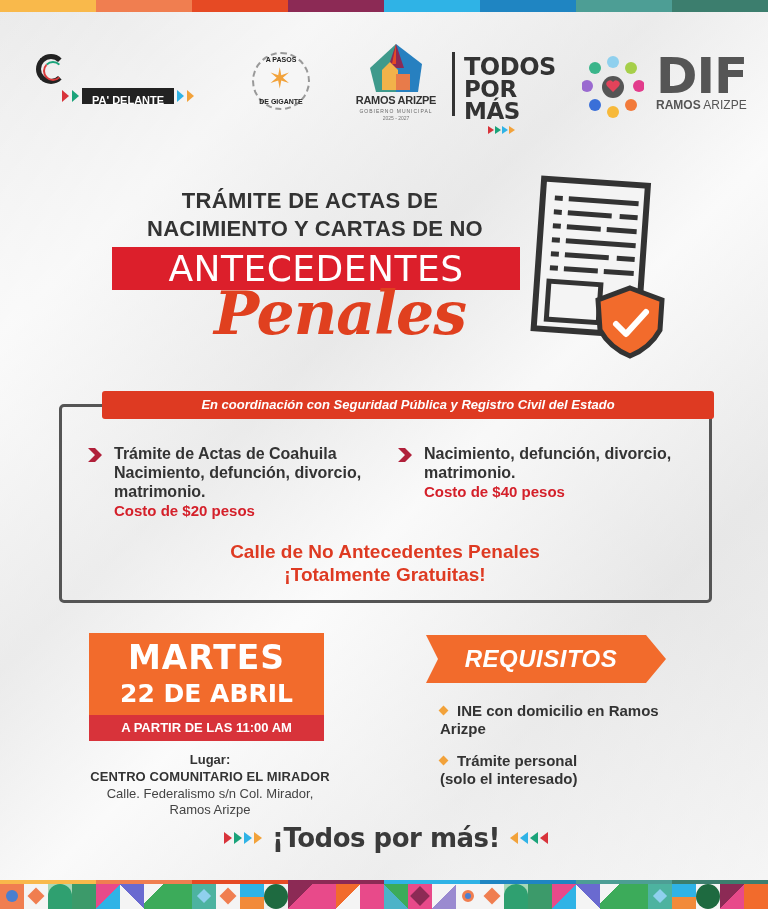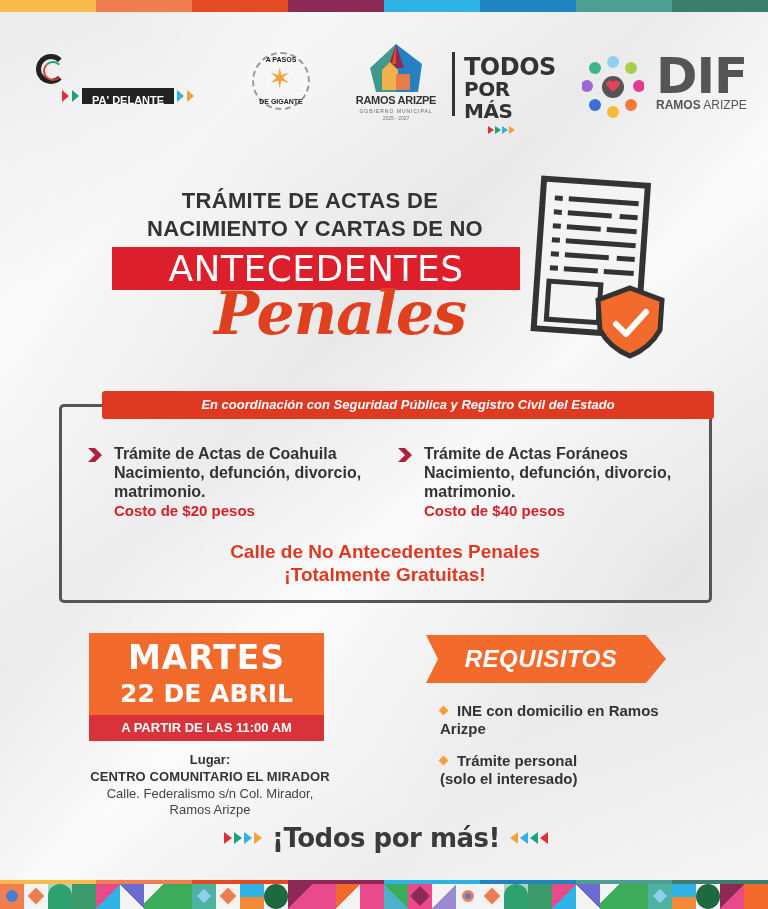--- a/index.html
+++ b/index.html
@@ -47,21 +47,21 @@
 
   .logo-ramos { left: 354px; top: 44px; width: 84px; height: 80px; }
   .ramos-mtn { position: absolute; left: 12px; top: 0; width: 60px; height: 50px; }
   .ramos-name { position: absolute; left: 0; top: 50px; width: 100%; text-align: center; font-size: 11px; font-weight: 900; color: #333; letter-spacing: -0.3px; }
   .ramos-sub { position: absolute; left: 0; top: 64px; width: 100%; text-align: center; font-size: 5px; color: #666; letter-spacing: 1px; }
   .ramos-yr { position: absolute; left: 0; top: 71px; width: 100%; text-align: center; font-size: 5px; color: #777; }
 
   .divider-v { left: 452px; top: 52px; width: 3px; height: 64px; background: #333; }
   .logo-todos { left: 464px; top: 56px; width: 90px; }
   .todos-l1, .todos-l2 { font-size: 24px; font-weight: 900; color: #333; line-height: 22px; letter-spacing: -0.5px; font-family: "DejaVu Sans", sans-serif; }
-  .todos-l2 { font-size: 20px; }
+  .todos-l2 { font-size: 23px; }
   .todos-chev { margin-top: 4px; margin-left: 24px; display: flex; gap: 1px; }
   .todos-chev .chev { border-top-width: 4px; border-bottom-width: 4px; border-left-width: 6px; }
 
   .logo-dif-flower { left: 582px; top: 56px; width: 62px; height: 62px; }
   .logo-dif { left: 656px; top: 54px; }
   .dif-word { font-size: 50px; font-weight: 900; color: #555; line-height: 44px; letter-spacing: -1px; font-family: "DejaVu Sans", sans-serif; }
   .dif-sub { font-size: 12px; color: #555; }
   .dif-sub b { font-weight: 900; }
 
   
@@ -249,21 +249,20 @@
     <div class="col-desc">Nacimiento, defunción, divorcio, matrimonio.</div>
     <div class="col-cost">Costo de $20 pesos</div>
   </div>
 </div>
 
 <div class="abs col col-right">
   <svg class="col-bullet" viewBox="0 0 14 14">
       <polygon points="0,0 7,0 14,7 7,14 0,14 7,7" fill="#b0203a"></polygon>
     </svg>
   <div class="col-text">
-    <div class="col-title">Trámite de Actas Foráneos</div>
     <div class="col-desc">Nacimiento, defunción, divorcio, matrimonio.</div>
     <div class="col-cost">Costo de $40 pesos</div>
   </div>
 </div>
 
 <div class="abs free-l1">Calle de No Antecedentes Penales</div>
 <div class="abs free-l2">¡Totalmente Gratuitas!</div>
 
 <div class="abs date-block">
   <div class="date-top"></div>

